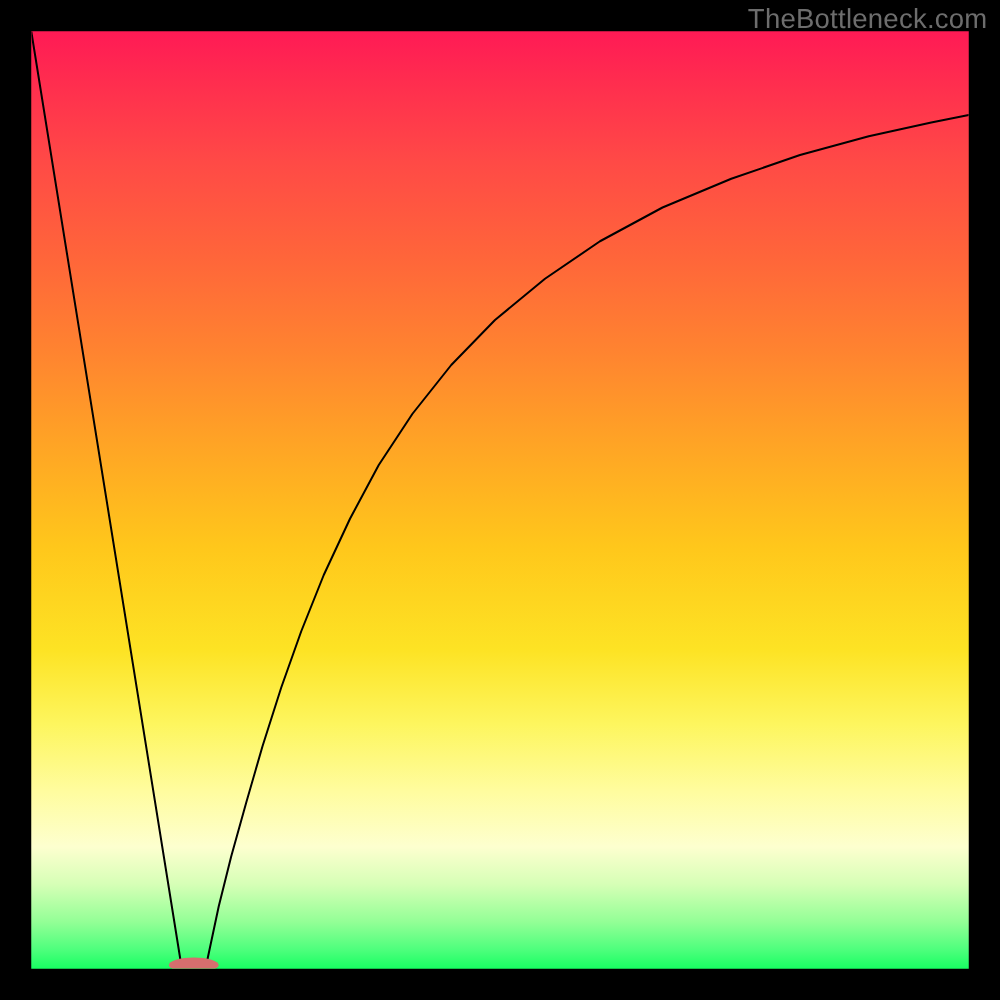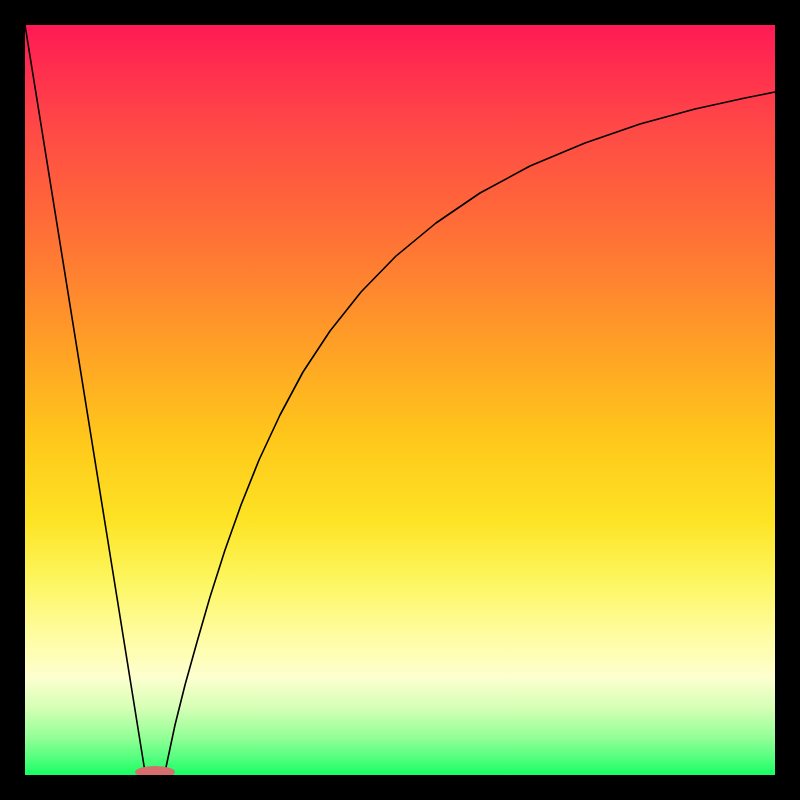--- a/index.html
+++ b/index.html
@@ -68,13 +68,14 @@
 <body>
 
 <div class="frame">
   <div class="plot">
     <svg class="curve" viewBox="0 0 750 750" preserveAspectRatio="none">
       <path d="M 0.0 0.0 L 120.0 747.0" id="path-left"></path>
       <path d="M 140.0 747.0 L 150.0 700.0 L 160.0 660.0 L 172.0 617.0 L 185.0 572.0 L 200.0 525.0 L 216.0 480.0 L 234.0 435.0 L 255.0 390.0 L 278.0 347.0 L 305.0 306.0 L 336.0 267.0 L 371.0 231.0 L 411.0 198.0 L 455.0 168.0 L 505.0 141.0 L 560.0 118.0 L 615.0 99.0 L 670.0 84.0 L 720.0 73.0 L 750.0 67.0" id="path-right"></path>
       <ellipse class="marker" id="min-marker" cx="130" cy="747" rx="20" ry="6"></ellipse>
     </svg>
   </div>
+  <div class="watermark">TheBottleneck.com</div>
 </div>
 
 </body></html>

